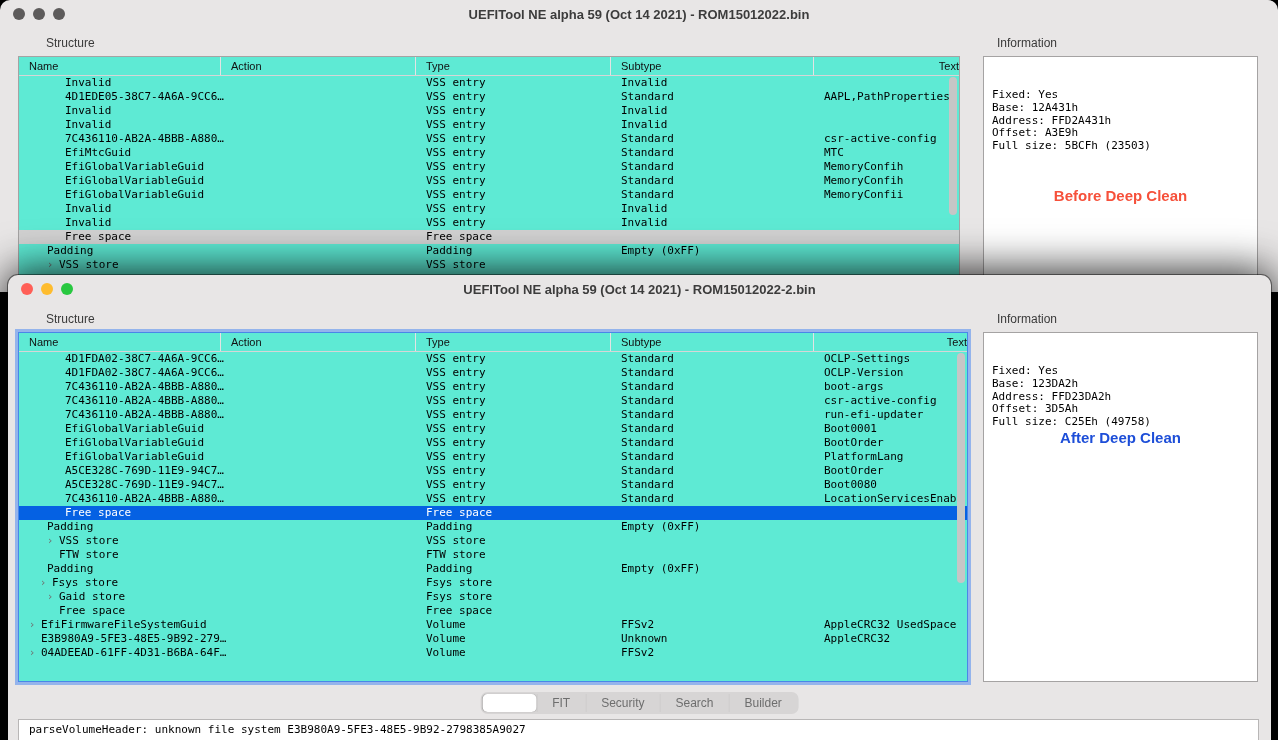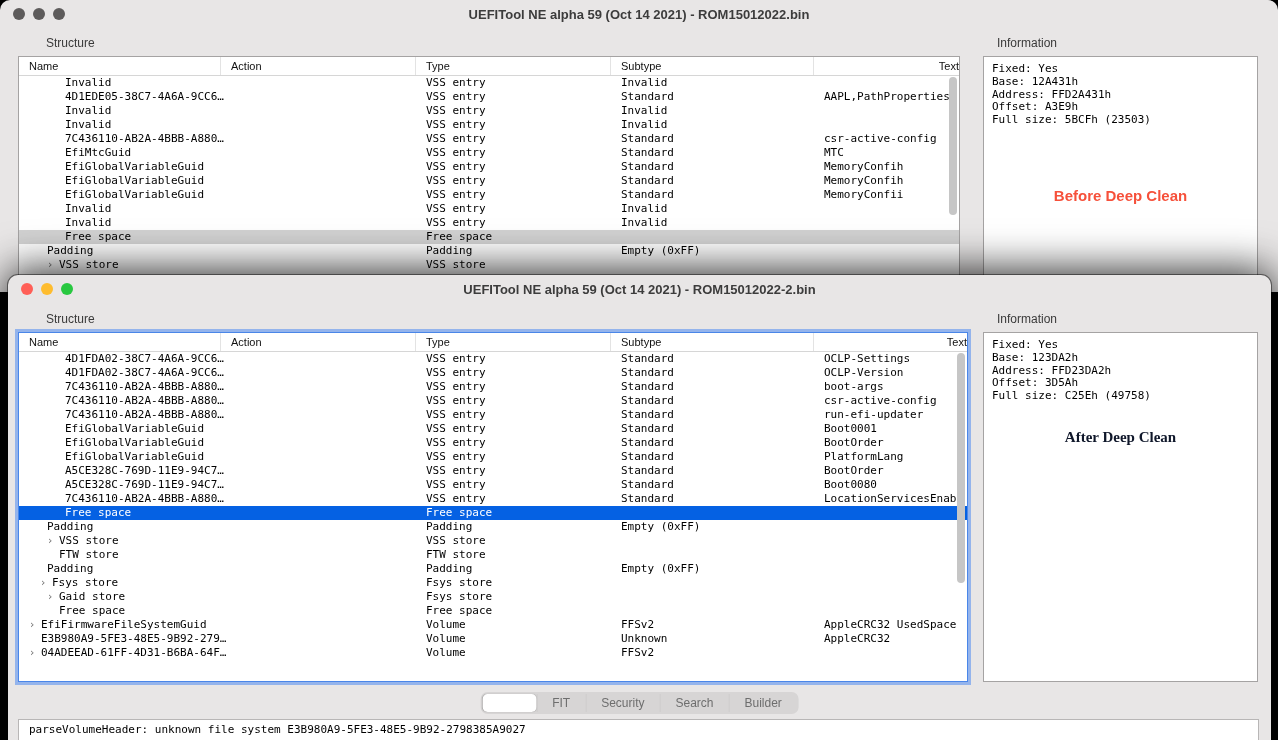--- a/index.html
+++ b/index.html
@@ -13,42 +13,42 @@
     box-shadow:0 0 0 1px rgba(0,0,0,.45), 0 -8px 40px rgba(0,0,0,.6), 0 10px 40px rgba(0,0,0,.5);}
   .titlebar{height:28px;position:relative;}
   .title{font-weight:bold;font-size:13px;line-height:29px;text-align:center;color:#3c3c3c;white-space:nowrap;overflow:hidden;}
   .lights{position:absolute;top:8px;left:13px;display:flex;gap:8px;}
   .light{width:12px;height:12px;border-radius:6px;}
   #win-back .light{background:#5d5b5b;}
   .plabel{position:absolute;font-size:12px;color:#3a3a3a;text-align:right;}
   #s-label-back{left:46px;top:36px;} #i-label-back{left:997px;top:36px;}
   #s-label-front{left:38px;top:37px;} #i-label-front{left:989px;top:37px;}
 
-  .tree{position:absolute;background:#ffffff;border:1px solid #a5a3a3;overflow:hidden;}
+  .tree{position:absolute;background:#5eead4;border:1px solid #a5a3a3;overflow:hidden;}
   #tree-back{left:18px;top:56px;width:940px;height:236px;}
   #tree-front{left:10px;top:57px;width:948px;height:348px;border:1px solid #4a86e8;
     box-shadow:0 0 0 3px rgba(103,153,240,.65);}
   .thead{display:grid;grid-template-columns:202px 195px 195px 203px 1fr;height:18px;border-bottom:1px solid #d6d6d6;}
   .hcell{font-size:11px;line-height:18px;padding-left:10px;border-right:1px solid #e3e3e3;color:#111;overflow:hidden;white-space:nowrap;}
   .hcell:last-child{border-right:none;text-align:right;}
   .trow{display:grid;grid-template-columns:202px 195px 195px 203px 1fr;height:14px;line-height:14px;
     font-family:"DejaVu Sans Mono",monospace;font-size:11px;color:#000;}
   .cell{padding-left:10px;overflow:hidden;white-space:nowrap;}
   .cell.name{overflow:visible;padding-left:0;}
   .arrow{display:inline-block;width:11px;color:#707070;font-family:"DejaVu Sans",sans-serif;}
   .trow.sel{background:#0561e3;color:#fff;}
   .trow.sel-in{background:#d2d2d2;}
   .sthumb{position:absolute;width:8px;border-radius:4px;background:#c6c6c6;right:2px;}
   #thumb-back{top:20px;height:138px;}
   #thumb-front{top:20px;height:230px;}
 
   .info{position:absolute;background:#fff;border:1px solid #a5a3a3;}
   #info-back{left:983px;top:56px;width:273px;height:236px;}
   #info-front{left:975px;top:57px;width:273px;height:348px;}
-  .info-lines{padding:6px 0 0 8px;font-family:"DejaVu Sans Mono",monospace;font-size:11px;line-height:12.8px;color:#000;}
+  .info-lines{padding:6px 0 0 8px;font-family:"DejaVu Sans Mono",monospace;font-size:11px;line-height:12.8px;color:#000;margin-top:26px;}
   .annotation{position:absolute;left:0;right:0;text-align:center;font-weight:bold;font-size:15px;}
   #anno-back{top:90px;margin-top:40px;} #anno-front{top:96px;}
 
   #tabbar{position:absolute;top:417px;left:50%;transform:translateX(-50%);display:flex;align-items:center;
     background:#d7d5d5;border-radius:7px;padding:2px;height:22px;box-sizing:border-box;}
   .seg{font-size:12px;color:#6e6e6e;padding:0 15px;line-height:18px;height:18px;white-space:nowrap;}
   .seg+.seg{border-left:1px solid #cecccc;}
   .seg.selected{background:#fff;border-radius:5px;box-shadow:0 0 1px rgba(0,0,0,.3);min-width:24px;border-left:none;}
 
   #message{position:absolute;top:444px;left:10px;width:1241px;height:22px;background:#fff;border:1px solid #b8b6b6;
@@ -373,21 +373,21 @@
   </div>
 
   <div class="info" id="info-front">
     <div class="info-lines" id="ilines-front">
         <div>Fixed: Yes</div>
         <div>Base: 123DA2h</div>
         <div>Address: FFD23DA2h</div>
         <div>Offset: 3D5Ah</div>
         <div>Full size: C25Eh (49758)</div>
       </div>
-    <div class="annotation" id="anno-front" style="color: #0f172a; font-family: Liberation Serif, serif;">After Deep Clean</div>
+    <div class="annotation" id="anno-front" style="color: #1d4ed8;">After Deep Clean</div>
   </div>
 
   <div id="tabbar">
       <div class="seg selected"></div>
       <div class="seg">FIT</div>
       <div class="seg">Security</div>
       <div class="seg">Search</div>
       <div class="seg">Builder</div>
     </div>
   <div id="message">parseVolumeHeader: unknown file system E3B980A9-5FE3-48E5-9B92-2798385A9027</div>

